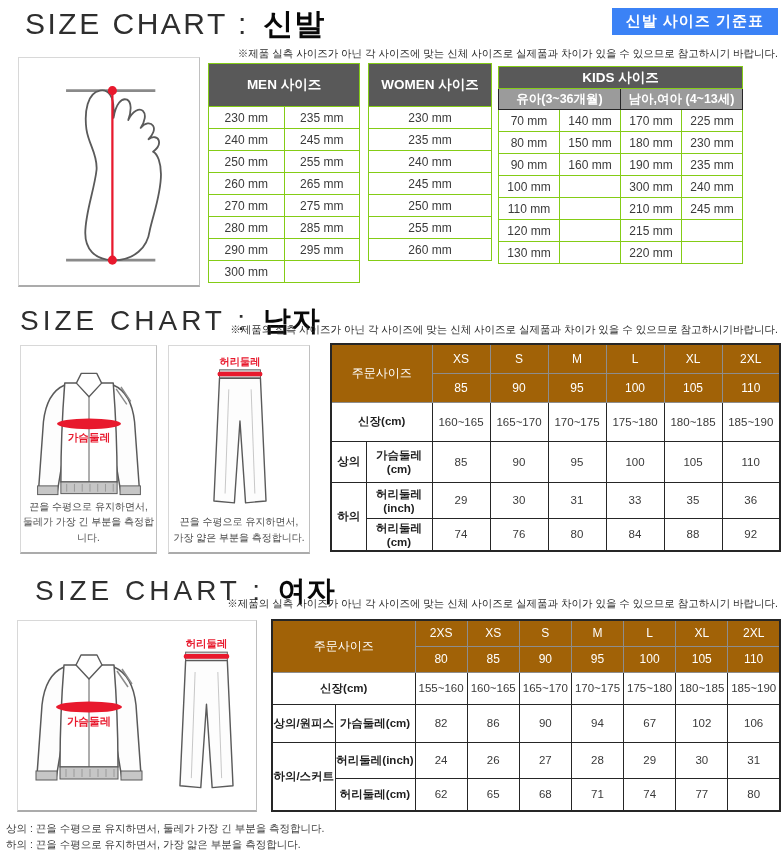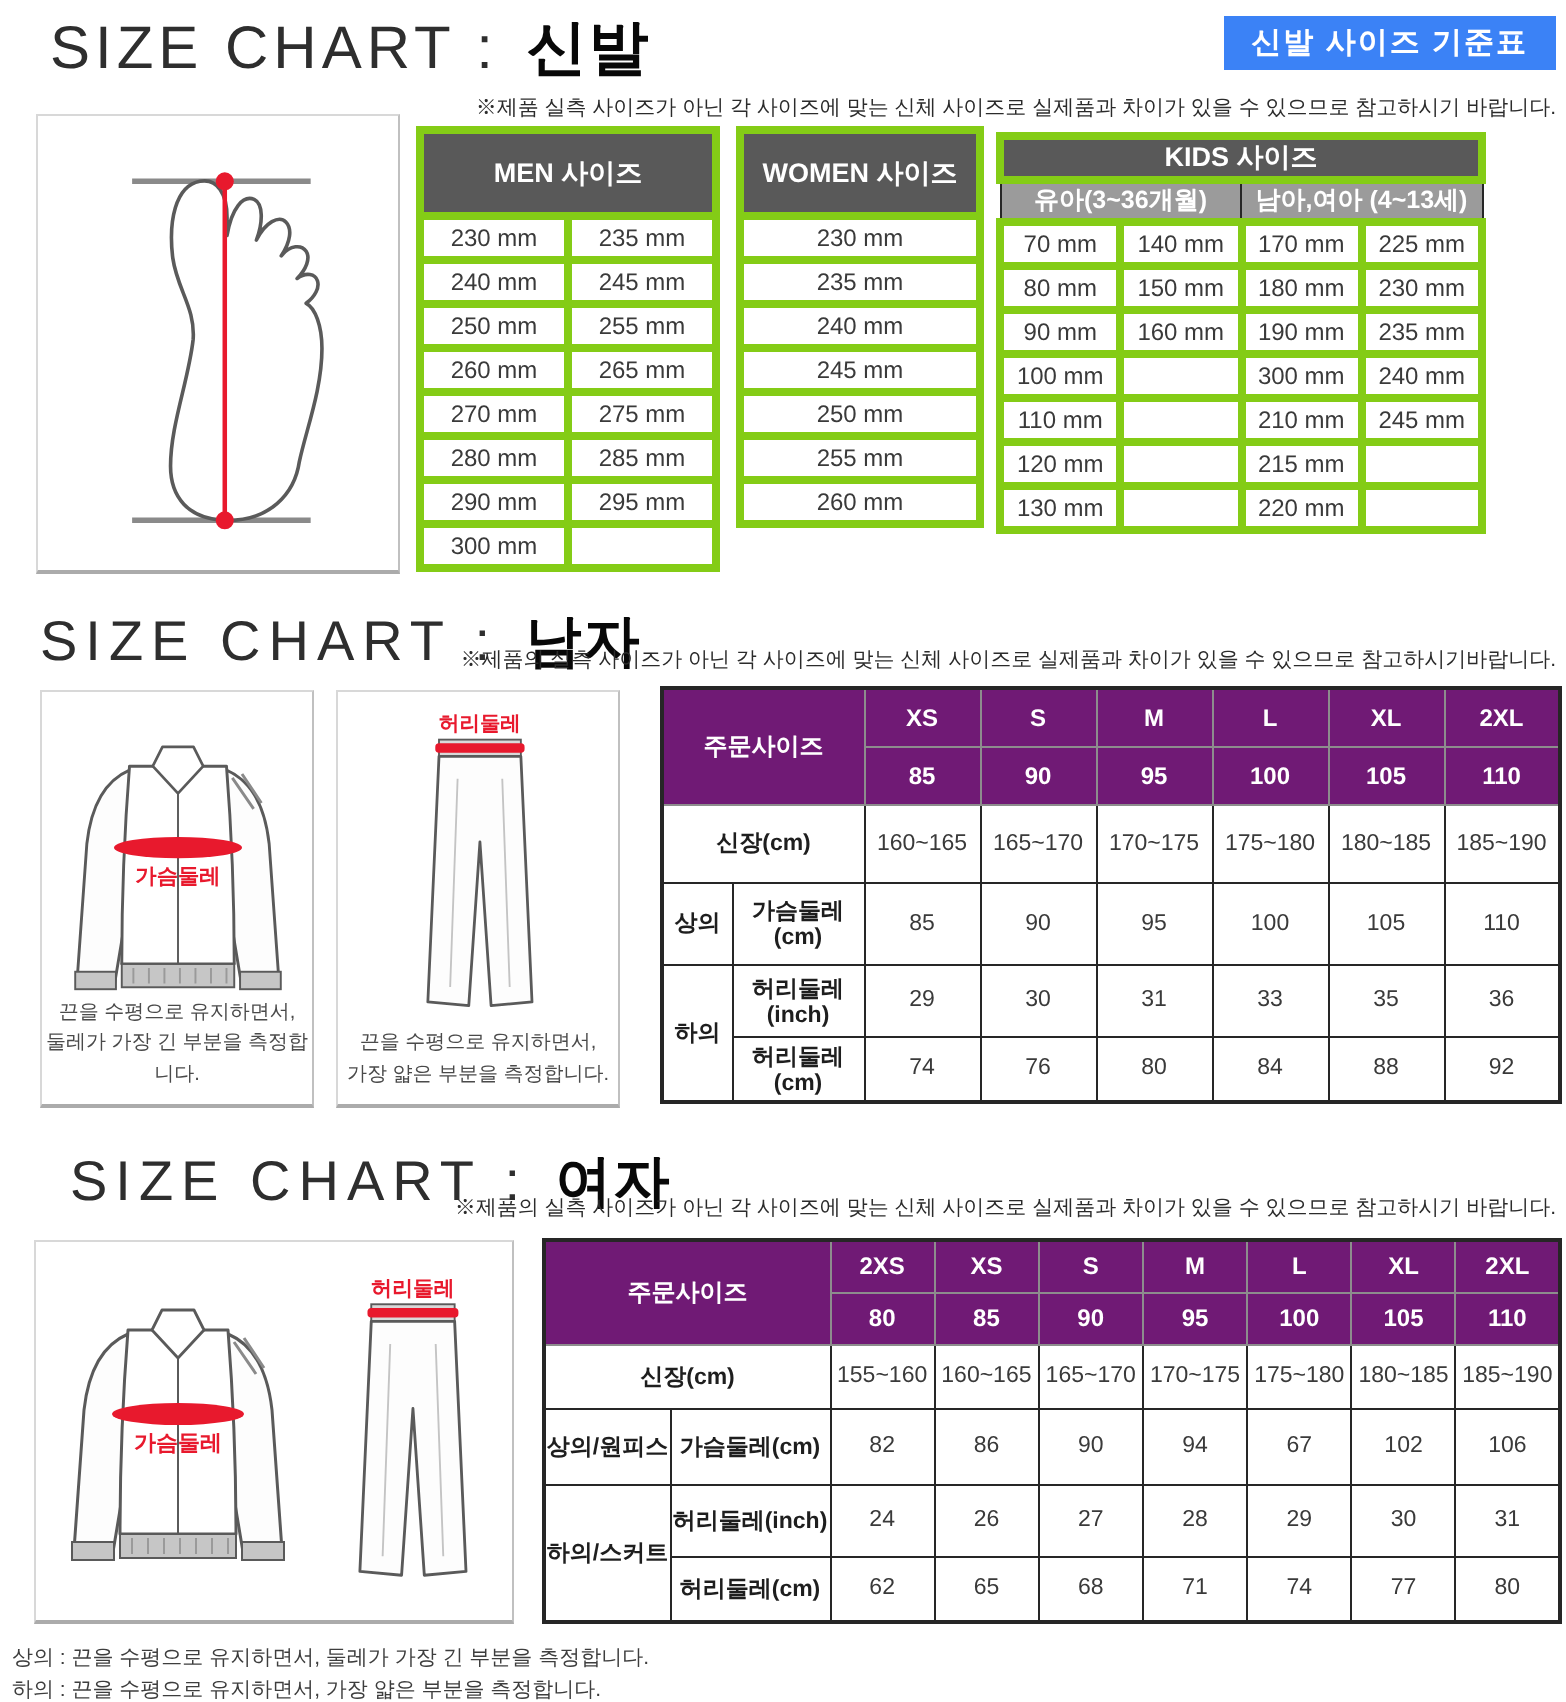--- a/index.html
+++ b/index.html
@@ -26,32 +26,32 @@
              border-right-color:#c0c0c0; border-bottom:2px solid #ababab; }
   #foot-box   { left:18px;  top:57px;  width:182px; height:230px; }
   #jacket-box { left:20px;  top:345px; width:137px; height:209px; }
   #pants-box  { left:168px; top:345px; width:142px; height:209px; }
   #women-box  { left:17px;  top:620px; width:240px; height:192px; }
   .box-cap { position:absolute; left:0; right:0; bottom:7px; text-align:center;
              font-size:10px; color:#4a4a4a; line-height:1.55; }
 
   table { border-collapse:collapse; table-layout:fixed; background:#fff; }
   .shoe-table { position:absolute; }
-  .shoe-table th, .shoe-table td { border:4px solid #84cc16; text-align:center; padding:0; }
+  .shoe-table th, .shoe-table td { border:1px solid #84cc16; text-align:center; padding:0; }
   .shoe-table td { height:22px; font-size:12px; color:#3a3a3a; }
   .dark-head { background:#595959; color:#fff; font-weight:700; font-size:13.5px; }
   #men-table   { left:208px; top:63px; width:152px; }
   #women-table { left:368px; top:63px; width:124px; }
   #kids-table  { left:498px; top:66px; width:245px; }
   #men-table .dark-head, #women-table .dark-head { height:43px; }
   #kids-table .dark-head { height:22px; }
   .sub-head th { background:#9b9b9b; color:#fff; font-weight:700; font-size:12.5px; height:21px; border:1px solid #262626; }
 
   .cloth-table { position:absolute; border:2px solid #262626; }
-  .cloth-table th { background:#701a75; color:#fff; font-weight:700; font-size:12px; border:1px solid #8d8d8d; text-align:center; }
+  .cloth-table th { background:#a16207; color:#fff; font-weight:400; font-size:12px; border:1px solid #8d8d8d; text-align:center; }
   .cloth-table td { border:1px solid #262626; text-align:center; font-size:11.5px; color:#3a3a3a; padding:0; }
   .cloth-table td.lbl, .cloth-table td.cat { font-weight:700; color:#1e1e1e; font-size:11.5px; }
   #mens-table { left:330px; top:343px; width:451px; }
   #womens-table { left:271px; top:619px; width:510px; }
   #mens-table tr:nth-child(1), #mens-table tr:nth-child(2) { height:29px; }
   #mens-table tr:nth-child(3) { height:39px; }
   #mens-table tr:nth-child(4) { height:41px; }
   #mens-table tr:nth-child(5) { height:36px; }
   #mens-table tr:nth-child(6) { height:33px; }
   #womens-table tr:nth-child(1), #womens-table tr:nth-child(2) { height:26px; }

